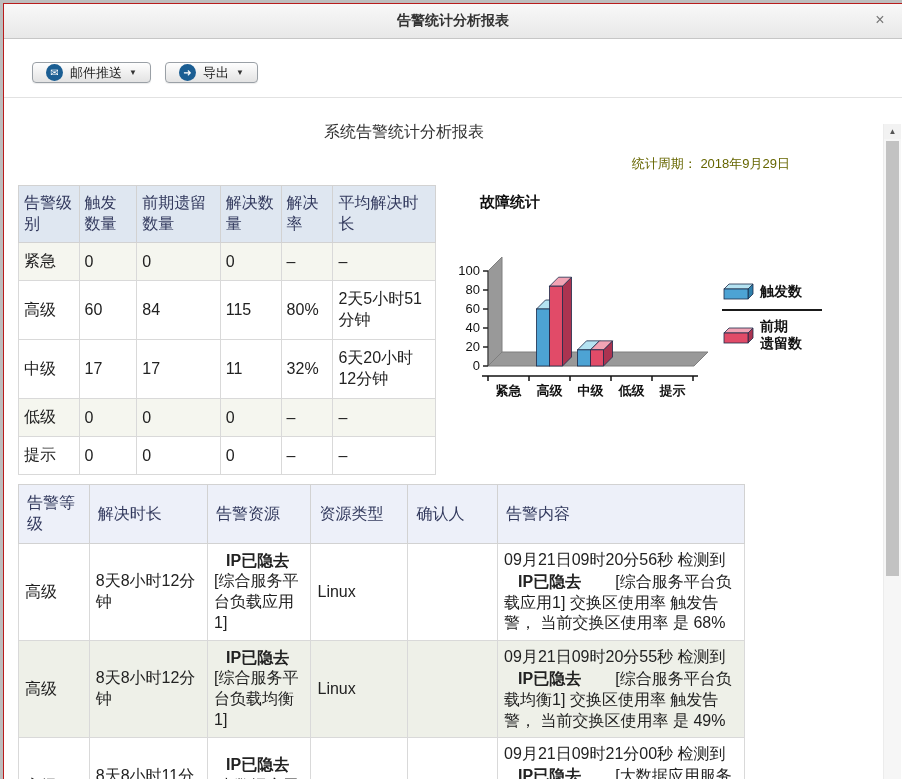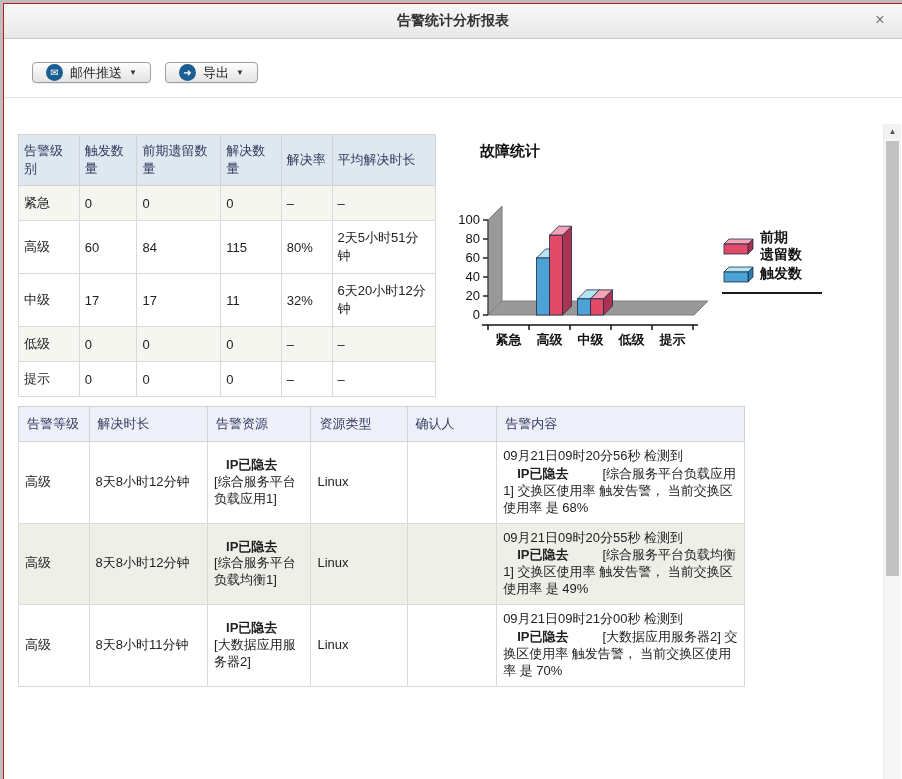--- a/index.html
+++ b/index.html
@@ -14,21 +14,21 @@
   .tbtn .circ{width:17px;height:17px;border-radius:50%;background:#1b5e93;color:#fff;font-size:10px;line-height:17px;text-align:center;}
   .tbtn .caret{font-size:8px;color:#333;}
   
   .content{position:relative;height:704px;background:#fff;}
   .report{padding:24px 30px 0 14px;}
   .report-main{width:772px;}
   .report-title{font-size:16px;font-weight:normal;color:#333;text-align:center;margin:0;}
   .period{text-align:right;font-size:13px;color:#666600;margin-top:12px;}
   .report-top{display:flex;margin-top:12px;}
   
-  table{border-collapse:collapse;font-size:13px;color:#222;}
+  table{border-collapse:collapse;font-size:16px;color:#222;}
   .summary{width:418px;border:1px solid #c3c3c3;align-self:flex-start;}
   .summary th{background:#dfe7f1;color:#333a5e;font-weight:normal;text-align:left;padding:7px 5px;border:1px solid #d2d2d2;}
   .summary td{padding:8px 5px;border:1px solid #d9d9d9;background:#fff;}
   .summary tbody tr:nth-child(1) td,.summary tbody tr:nth-child(4) td{background:#f5f6ef;}
   
   .chart-panel{margin-left:14px;padding-top:2px;}
   .chart-title{font-size:15px;font-weight:bold;color:#111;width:262px;margin:6px 0 2px 30px;}
   .chart-flex{display:flex;align-items:center;}
   .legend{margin-left:10px;margin-top:14px;font-size:14px;font-weight:600;color:#111;}
   .legend-item{display:flex;align-items:center;gap:2px;}
@@ -66,20 +66,27 @@
     </button>
     <button class="tbtn">
       <span class="circ">➜</span>
       <span>导出</span>
       <span class="caret">▼</span>
     </button>
   </div>
 
   <div class="content">
     <div class="report">
+      <div class="report-main">
+        <h2 class="report-title">系统告警统计分析报表</h2>
+        <div class="period">
+          <span>统计周期：</span>
+          <span>2018年9月29日</span>
+        </div>
+      </div>
 
       <div class="report-top">
         <table class="summary">
           <thead>
             <tr>
               <th style="width:58px">告警级别</th>
               <th style="width:54px">触发数量</th>
               <th style="width:86px">前期遗留数量</th>
               <th style="width:56px">解决数量</th>
               <th style="width:43px">解决率</th>
@@ -168,37 +175,37 @@
                 <line x1="161" y1="162" x2="161" y2="167" stroke="#111" stroke-width="1.5"></line>
                 <line x1="202" y1="162" x2="202" y2="167" stroke="#111" stroke-width="1.5"></line>
                 <line x1="243" y1="162" x2="243" y2="167" stroke="#111" stroke-width="1.5"></line>
                 <text x="58.5" y="181" text-anchor="middle" font-size="13" font-weight="600" fill="#111">紧急</text>
                 <text x="99.5" y="181" text-anchor="middle" font-size="13" font-weight="600" fill="#111">高级</text>
                 <text x="140.5" y="181" text-anchor="middle" font-size="13" font-weight="600" fill="#111">中级</text>
                 <text x="181.5" y="181" text-anchor="middle" font-size="13" font-weight="600" fill="#111">低级</text>
                 <text x="222.5" y="181" text-anchor="middle" font-size="13" font-weight="600" fill="#111">提示</text>
               </svg>
             <div class="legend">
+              <div class="legend-item first">
+                <svg class="swatch" width="36" height="22" viewBox="0 0 36 22">
+                    <polygon points="26,9 31,4 31,14 26,19" fill="#2e7fab" stroke="#1c2b4a" stroke-width="0.8"></polygon>
+                    <polygon points="2,9 7,4 31,4 26,9" fill="#b5e3f2" stroke="#1c2b4a" stroke-width="0.8"></polygon>
+                    <rect x="2" y="9" width="24" height="10" fill="#4da3d4" stroke="#1c2b4a" stroke-width="0.8"></rect>
+                  </svg>
+                <span class="legend-label">触发数</span>
+              </div>
               <div class="legend-item">
                 <svg class="swatch" width="36" height="22" viewBox="0 0 36 22">
                     <polygon points="26,9 31,4 31,14 26,19" fill="#ab3350" stroke="#1c2b4a" stroke-width="0.8"></polygon>
                     <polygon points="2,9 7,4 31,4 26,9" fill="#f2a3b4" stroke="#1c2b4a" stroke-width="0.8"></polygon>
                     <rect x="2" y="9" width="24" height="10" fill="#e14b68" stroke="#1c2b4a" stroke-width="0.8"></rect>
                   </svg>
                 <span class="legend-label">前期
 遗留数</span>
               </div>
-              <div class="legend-item first">
-                <svg class="swatch" width="36" height="22" viewBox="0 0 36 22">
-                    <polygon points="26,9 31,4 31,14 26,19" fill="#2e7fab" stroke="#1c2b4a" stroke-width="0.8"></polygon>
-                    <polygon points="2,9 7,4 31,4 26,9" fill="#b5e3f2" stroke="#1c2b4a" stroke-width="0.8"></polygon>
-                    <rect x="2" y="9" width="24" height="10" fill="#4da3d4" stroke="#1c2b4a" stroke-width="0.8"></rect>
-                  </svg>
-                <span class="legend-label">触发数</span>
-              </div>
             </div>
           </div>
         </div>
       </div>
 
 
       <table class="top5">
         <thead>
           <tr>
             <th style="width:62px">告警等级</th>

